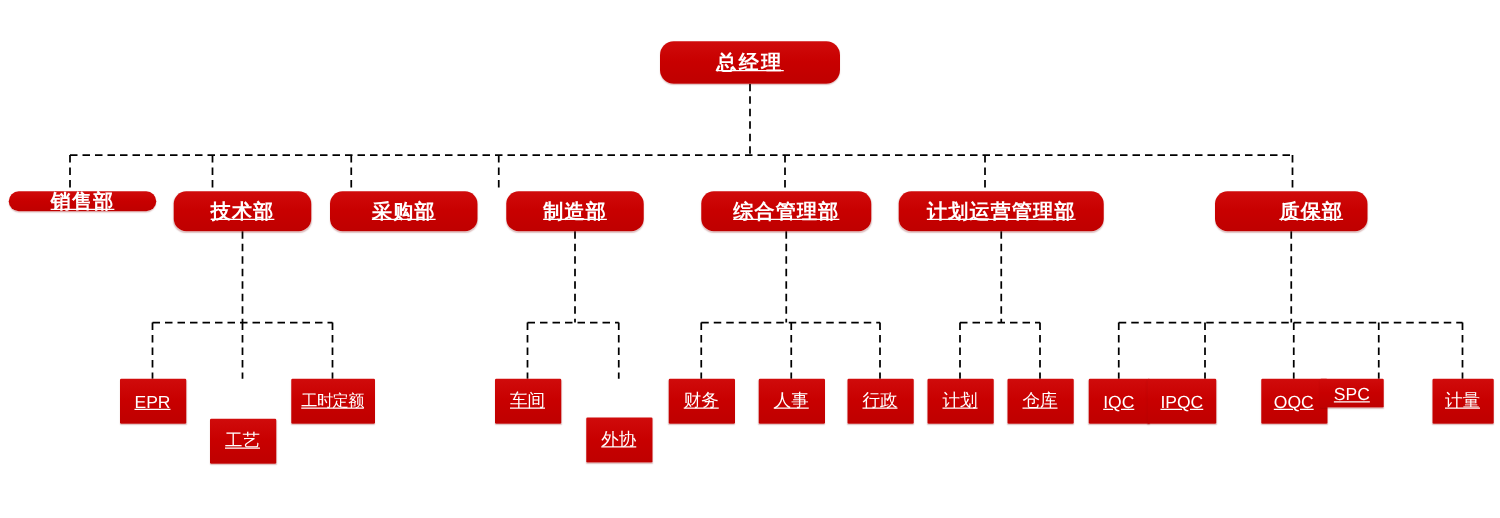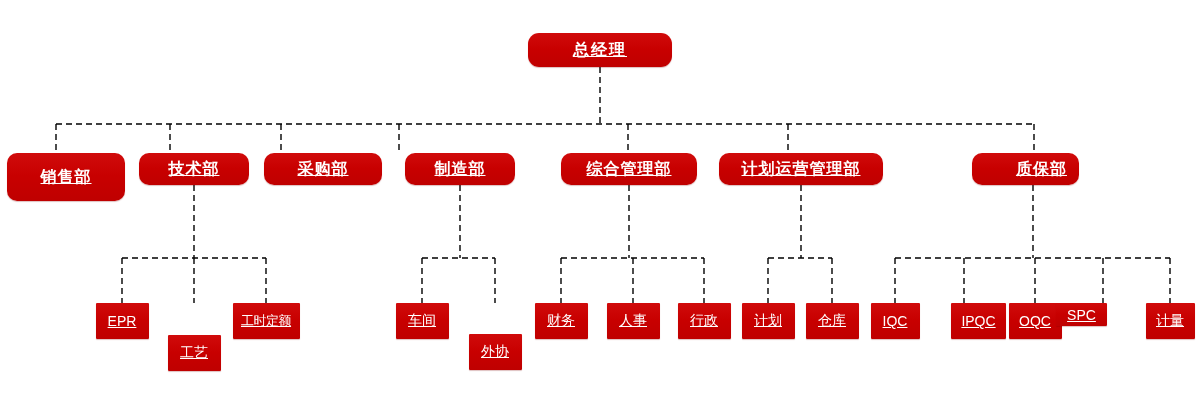--- a/index.html
+++ b/index.html
@@ -98,35 +98,35 @@
       <line x1="1034" y1="124" x2="1034" y2="153" stroke="#000000" stroke-width="1.4" stroke-dasharray="6 4"></line>
       <line x1="1033" y1="185" x2="1033" y2="258" stroke="#000000" stroke-width="1.4" stroke-dasharray="6 4"></line>
       <line x1="895" y1="258" x2="1170" y2="258" stroke="#000000" stroke-width="1.4" stroke-dasharray="6 4"></line>
       <line x1="895" y1="258" x2="895" y2="303" stroke="#000000" stroke-width="1.4" stroke-dasharray="6 4"></line>
       <line x1="964" y1="258" x2="964" y2="303" stroke="#000000" stroke-width="1.4" stroke-dasharray="6 4"></line>
       <line x1="1035" y1="258" x2="1035" y2="303" stroke="#000000" stroke-width="1.4" stroke-dasharray="6 4"></line>
       <line x1="1103" y1="258" x2="1103" y2="303" stroke="#000000" stroke-width="1.4" stroke-dasharray="6 4"></line>
       <line x1="1170" y1="258" x2="1170" y2="303" stroke="#000000" stroke-width="1.4" stroke-dasharray="6 4"></line>
     </svg>
 <div class="node root" style="left: 528px; top: 33px; width: 144px; height: 34px;">总经理</div>
-    <div class="node dept" style="left: 7px; top: 153px; width: 118px; height: 48px;">销售部</div>
+    <div class="node dept" style="left: 7px; top: 153px; width: 118px; height: 16px;">销售部</div>
     <div class="node dept" style="left: 139px; top: 153px; width: 110px; height: 32px;">技术部</div>
     <div class="node dept" style="left: 264px; top: 153px; width: 118px; height: 32px;">采购部</div>
     <div class="node dept" style="left: 405px; top: 153px; width: 110px; height: 32px;">制造部</div>
     <div class="node dept" style="left: 561px; top: 153px; width: 136px; height: 32px;">综合管理部</div>
     <div class="node dept" style="left: 719px; top: 153px; width: 164px; height: 32px;">计划运营管理部</div>
-    <div class="node dept" style="left: 972px; top: 153px; width: 107px; height: 32px; padding-left: 32px;">质保部</div>
+    <div class="node dept" style="left: 972px; top: 153px; width: 122px; height: 32px; padding-left: 32px;">质保部</div>
     <div class="node leaf" style="left: 95.5px; top: 303px; width: 53px; height: 36px;">EPR</div>
     <div class="node leaf" style="left: 167.5px; top: 303px; width: 53px; height: 36px; margin-top: 32px;">工艺</div>
     <div class="node leaf tight" style="left: 232.5px; top: 303px; width: 67px; height: 36px;">工时定额</div>
     <div class="node leaf" style="left: 395.5px; top: 303px; width: 53px; height: 36px;">车间</div>
     <div class="node leaf" style="left: 468.5px; top: 303px; width: 53px; height: 36px; margin-top: 31px;">外协</div>
     <div class="node leaf" style="left: 534.5px; top: 303px; width: 53px; height: 36px;">财务</div>
     <div class="node leaf" style="left: 606.5px; top: 303px; width: 53px; height: 36px;">人事</div>
     <div class="node leaf" style="left: 677.5px; top: 303px; width: 53px; height: 36px;">行政</div>
     <div class="node leaf" style="left: 741.5px; top: 303px; width: 53px; height: 36px;">计划</div>
     <div class="node leaf" style="left: 805.5px; top: 303px; width: 53px; height: 36px;">仓库</div>
     <div class="node leaf" style="left: 870.5px; top: 303px; width: 49px; height: 36px;">IQC</div>
-    <div class="node leaf" style="left: 951px; top: 303px; width: 55px; height: 36px;">IPQC</div>
+    <div class="node leaf" style="left: 918px; top: 303px; width: 55px; height: 36px;">IPQC</div>
     <div class="node leaf" style="left: 1008.5px; top: 303px; width: 53px; height: 36px;">OQC</div>
     <div class="node leaf" style="left: 1056px; top: 303px; width: 51px; height: 23px;">SPC</div>
     <div class="node leaf" style="left: 1145.5px; top: 303px; width: 49px; height: 36px;">计量</div>
   </div>
 
 </body></html>

